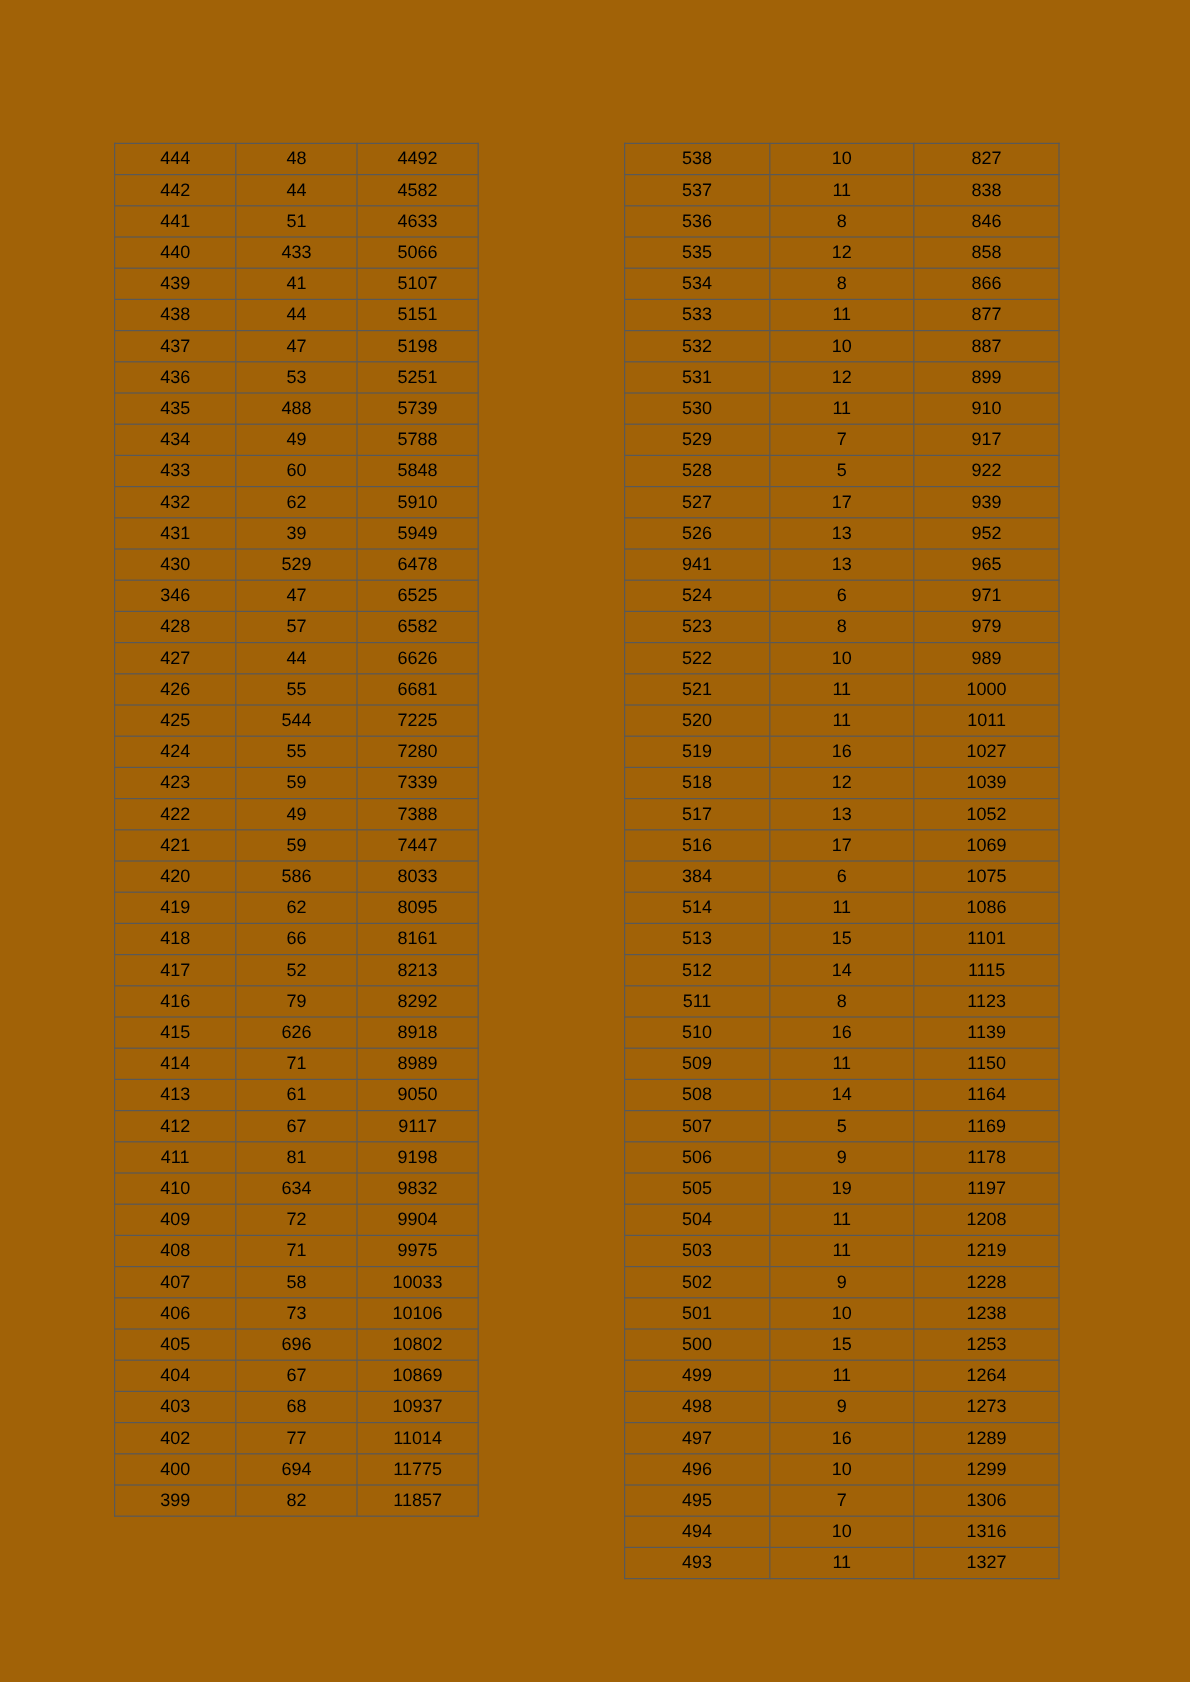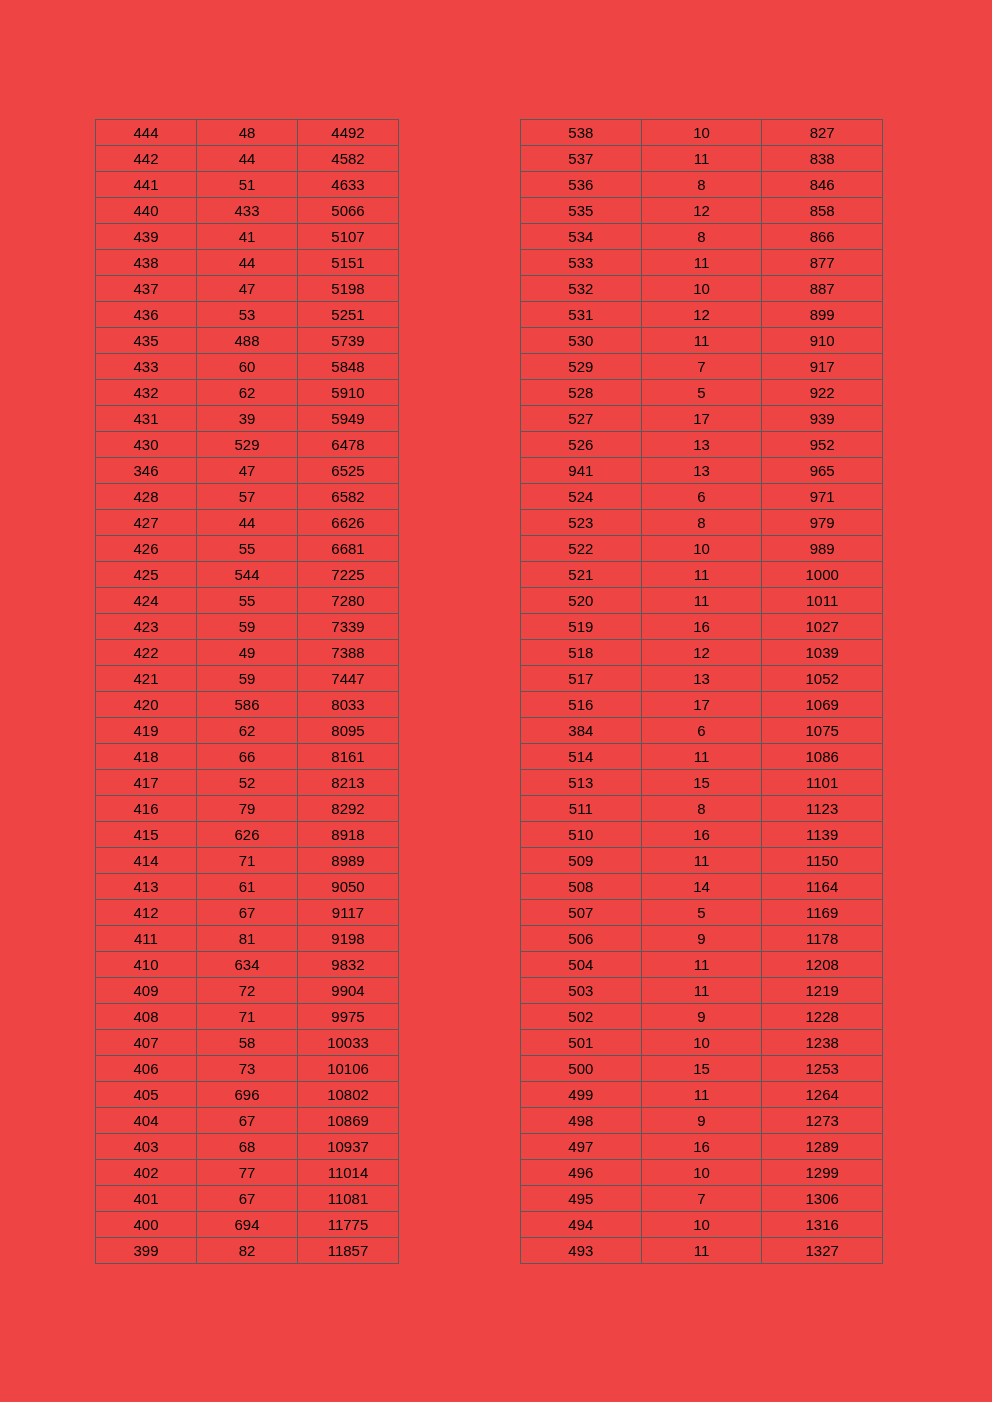--- a/index.html
+++ b/index.html
@@ -15,21 +15,21 @@
     font-family: "Liberation Sans", sans-serif;
     -webkit-font-smoothing: antialiased;
   }
 
   .page {
     position: absolute;
     left: 0;
     top: 0;
     width: 992px;
     height: 1402px;
-    background: #ef4444;
+    background: #a16207;
   }
 
   .table-wrap {
     position: absolute;
     top: 119px;
   }
 
   .table-wrap.left  { left: 95px;  width: 304px; }
   .table-wrap.right { left: 520px; width: 363px; }
 
@@ -104,20 +104,25 @@
             <td>436</td>
             <td>53</td>
             <td>5251</td>
           </tr>
           <tr>
             <td>435</td>
             <td>488</td>
             <td>5739</td>
           </tr>
           <tr>
+            <td>434</td>
+            <td>49</td>
+            <td>5788</td>
+          </tr>
+          <tr>
             <td>433</td>
             <td>60</td>
             <td>5848</td>
           </tr>
           <tr>
             <td>432</td>
             <td>62</td>
             <td>5910</td>
           </tr>
           <tr>
@@ -264,25 +269,20 @@
             <td>403</td>
             <td>68</td>
             <td>10937</td>
           </tr>
           <tr>
             <td>402</td>
             <td>77</td>
             <td>11014</td>
           </tr>
           <tr>
-            <td>401</td>
-            <td>67</td>
-            <td>11081</td>
-          </tr>
-          <tr>
             <td>400</td>
             <td>694</td>
             <td>11775</td>
           </tr>
           <tr>
             <td>399</td>
             <td>82</td>
             <td>11857</td>
           </tr>
         </tbody>
@@ -416,20 +416,25 @@
             <td>514</td>
             <td>11</td>
             <td>1086</td>
           </tr>
           <tr>
             <td>513</td>
             <td>15</td>
             <td>1101</td>
           </tr>
           <tr>
+            <td>512</td>
+            <td>14</td>
+            <td>1115</td>
+          </tr>
+          <tr>
             <td>511</td>
             <td>8</td>
             <td>1123</td>
           </tr>
           <tr>
             <td>510</td>
             <td>16</td>
             <td>1139</td>
           </tr>
           <tr>
@@ -446,20 +451,25 @@
             <td>507</td>
             <td>5</td>
             <td>1169</td>
           </tr>
           <tr>
             <td>506</td>
             <td>9</td>
             <td>1178</td>
           </tr>
           <tr>
+            <td>505</td>
+            <td>19</td>
+            <td>1197</td>
+          </tr>
+          <tr>
             <td>504</td>
             <td>11</td>
             <td>1208</td>
           </tr>
           <tr>
             <td>503</td>
             <td>11</td>
             <td>1219</td>
           </tr>
           <tr>

